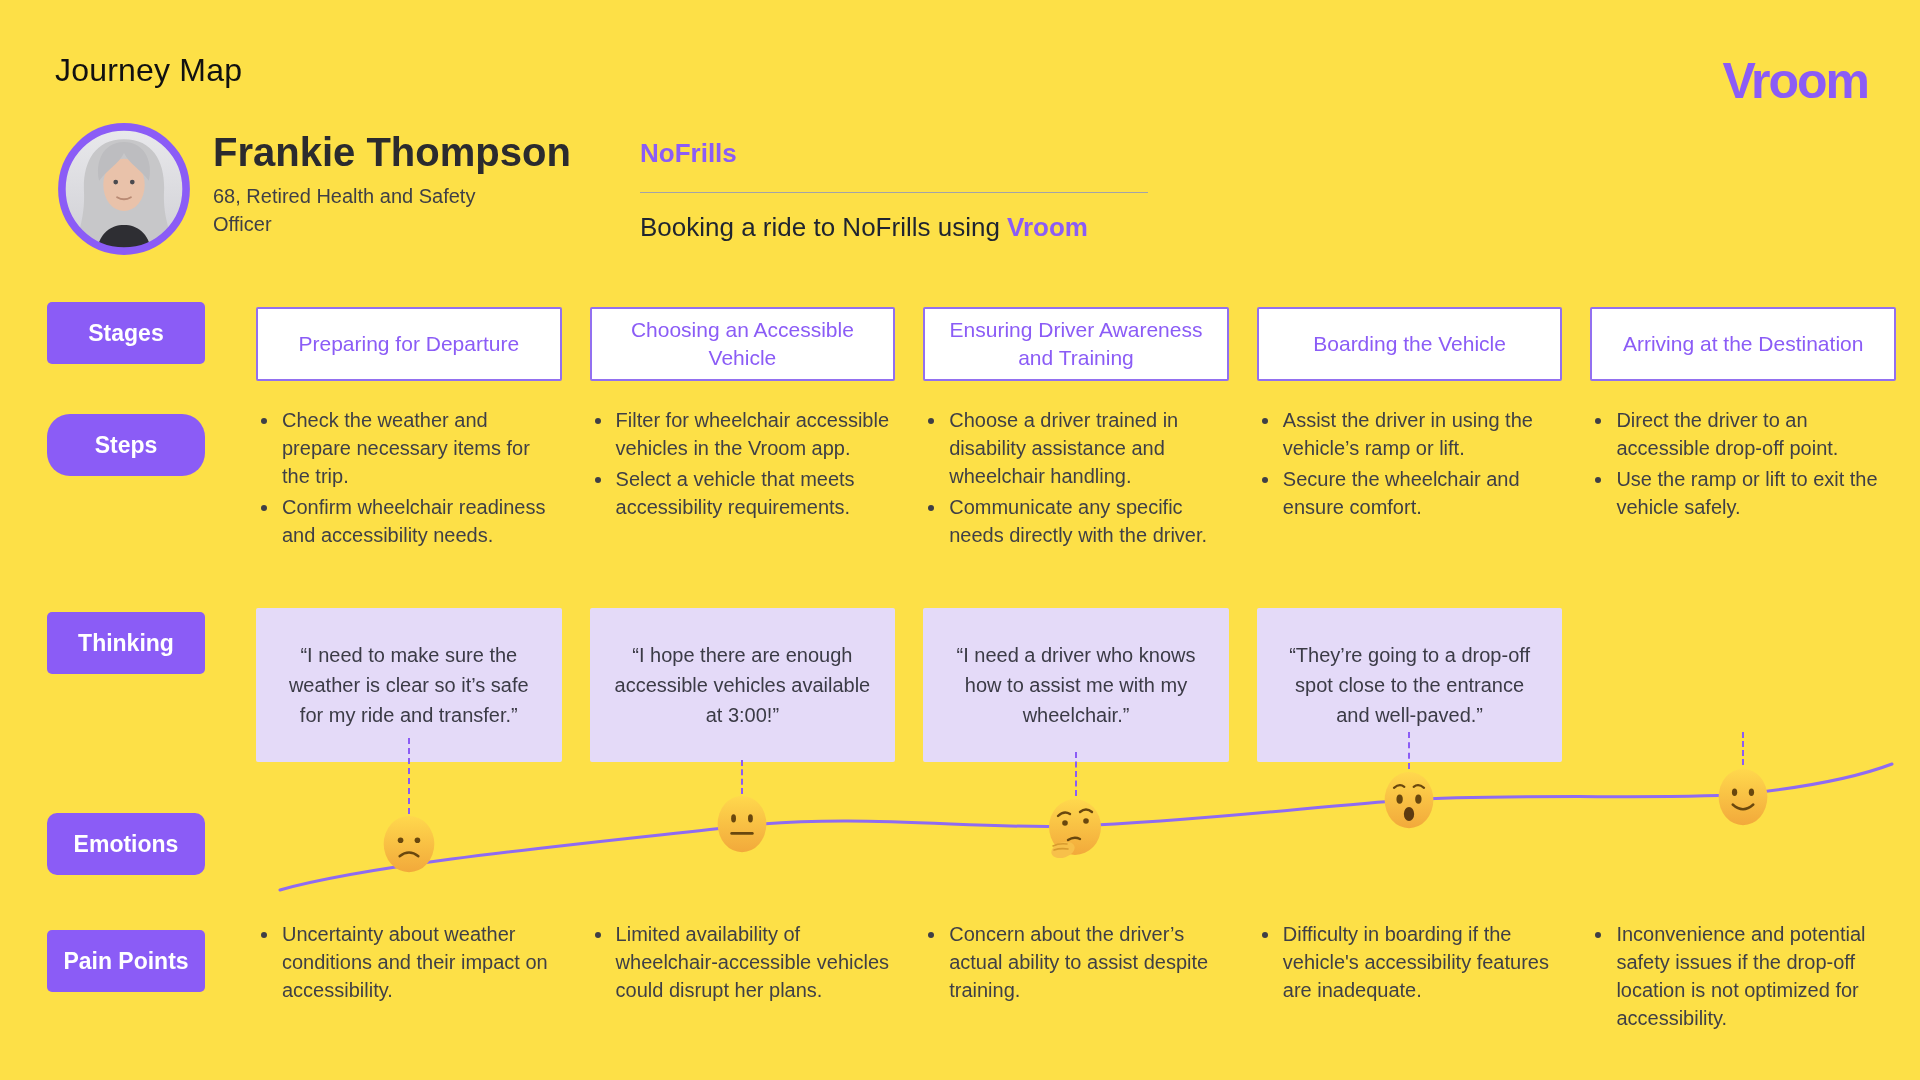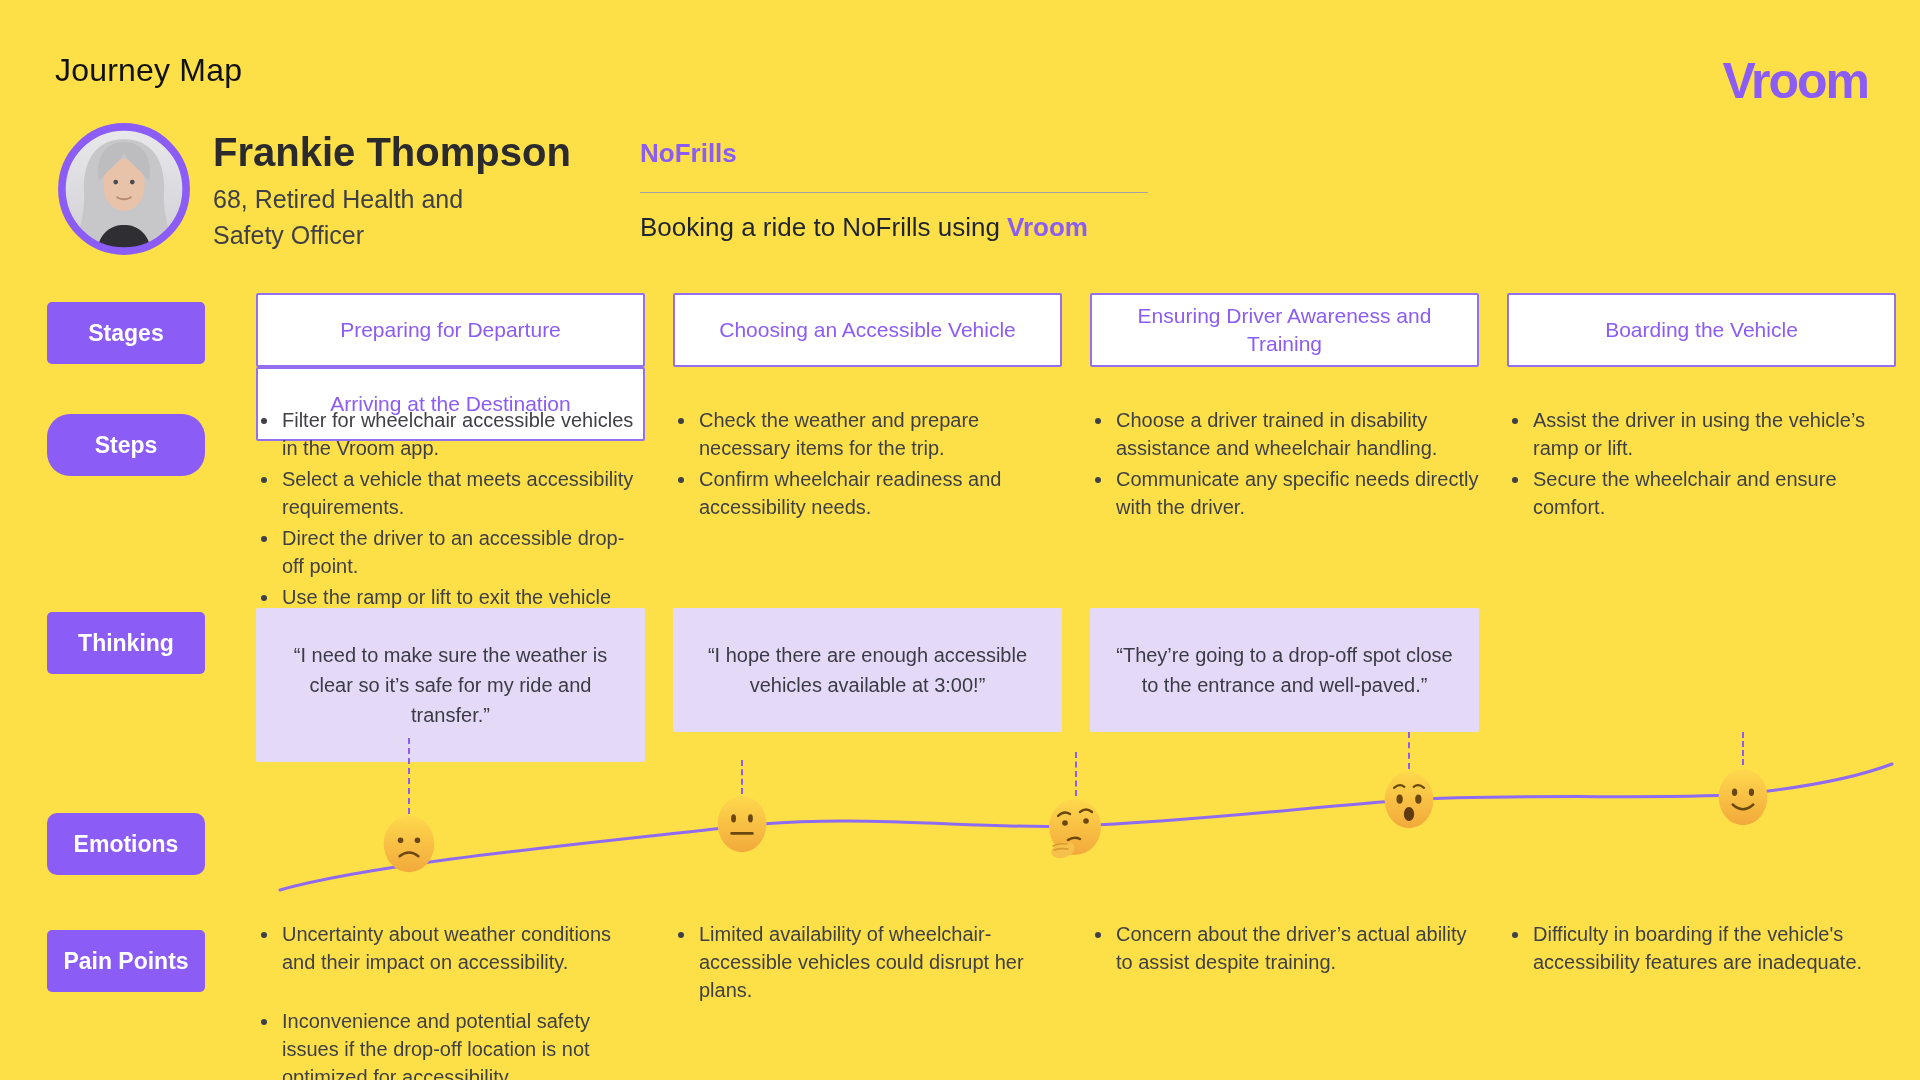--- a/index.html
+++ b/index.html
@@ -4,32 +4,32 @@
 <style>
   html,body{margin:0;padding:0;background:#ffffff;}
   body{font-family:"Liberation Sans","DejaVu Sans",sans-serif;color:#1f2937;}
   .canvas{position:relative;width:1920px;height:1080px;background:#fde047;overflow:hidden;}
 
   .page-title{position:absolute;left:55px;top:52px;font-size:32px;font-weight:500;color:#111111;letter-spacing:.2px;}
   .logo{position:absolute;right:52px;top:52px;font-size:50px;font-weight:800;color:#8B5CF6;letter-spacing:-2px;}
 
   .avatar{position:absolute;left:55px;top:120px;width:138px;height:138px;}
   .persona-name{position:absolute;left:213px;top:130px;font-size:40px;font-weight:700;color:#2b2b2e;}
-  .persona-desc{position:absolute;left:213px;top:182px;width:290px;font-size:25px;line-height:1.42;color:#3f3f46;}
+  .persona-desc{position:absolute;left:213px;top:182px;width:290px;font-size:20px;line-height:1.42;color:#3f3f46;}
 
   .scenario-label{position:absolute;left:640px;top:138px;font-size:26px;font-weight:700;color:#8B5CF6;}
   .scenario-divider{position:absolute;left:640px;top:192px;width:508px;height:1px;background:#a3a3a8;}
   .scenario-text{position:absolute;left:640px;top:212px;font-size:26px;color:#1f2430;}
   .scenario-text .hl{color:#8B5CF6;font-weight:700;}
 
   .row-chip{position:absolute;left:47px;width:158px;height:62px;background:#8B5CF6;border-radius:5px;
             display:flex;align-items:center;justify-content:center;color:#ffffff;font-size:23px;font-weight:700;}
   .chip-stages{top:302px;} .chip-steps{top:414px;border-radius:23px;} .chip-thinking{top:612px;} .chip-emotions{top:813px;border-radius:10px;} .chip-pain{top:930px;}
 
-  .cols{position:absolute;left:256px;width:1640px;display:grid;grid-template-columns:repeat(4,1fr);column-gap:28px;}
+  .cols{position:absolute;left:256px;width:1640px;display:grid;grid-template-columns:repeat(5,1fr);column-gap:28px;}
   .row-stages{top:293px;height:102px;align-items:center;}
   .row-steps{top:406px;}
   .row-thinking{top:608px;align-items:start;}
   .row-pain{top:920px;}
 
   .stage-box{border:2px solid #9270f0;border-radius:2px;background:#ffffff;color:#8B5CF6;
              min-height:58px;display:flex;align-items:center;justify-content:center;text-align:center;
              font-size:21px;line-height:1.35;padding:6px 12px;}
 
   ul.bullets{margin:0;padding:0 0 0 24px;font-size:20px;line-height:1.4;color:#3f3f46;}
@@ -91,44 +91,45 @@
   <div class="cols row-stages">
     <div class="stage-box">Preparing for Departure</div>
     <div class="stage-box">Choosing an Accessible Vehicle</div>
     <div class="stage-box">Ensuring Driver Awareness and Training</div>
     <div class="stage-box">Boarding the Vehicle</div>
     <div class="stage-box">Arriving at the Destination</div>
   </div>
 
   <div class="cols row-steps">
     <ul class="bullets">
+      <li>Check the weather and prepare necessary items for the trip.</li>
+      <li>Confirm wheelchair readiness and accessibility needs.</li>
+    </ul>
+    <ul class="bullets">
       <li>Filter for wheelchair accessible vehicles in the Vroom app.</li>
       <li>Select a vehicle that meets accessibility requirements.</li>
-    </ul>
-    <ul class="bullets">
-      <li>Check the weather and prepare necessary items for the trip.</li>
-      <li>Confirm wheelchair readiness and accessibility needs.</li>
     </ul>
     <ul class="bullets">
       <li>Choose a driver trained in disability assistance and wheelchair handling.</li>
       <li>Communicate any specific needs directly with the driver.</li>
     </ul>
     <ul class="bullets">
       <li>Assist the driver in using the vehicle’s ramp or lift.</li>
       <li>Secure the wheelchair and ensure comfort.</li>
     </ul>
     <ul class="bullets">
       <li>Direct the driver to an accessible drop-off point.</li>
       <li>Use the ramp or lift to exit the vehicle safely.</li>
     </ul>
   </div>
 
   <div class="cols row-thinking">
     <div class="think-box">“I need to make sure the weather is clear so it’s safe for my ride and transfer.”</div>
     <div class="think-box">“I hope there are enough accessible vehicles available at 3:00!”</div>
+    <div class="think-box">“I need a driver who knows how to assist me with my wheelchair.”</div>
     <div class="think-box">“They’re going to a drop-off spot close to the entrance and well-paved.”</div>
   </div>
 
   <div class="connector" style="left:408px;top:738px;height:76px;"></div>
   <div class="connector" style="left:741px;top:760px;height:34px;"></div>
   <div class="connector" style="left:1075px;top:752px;height:44px;"></div>
   <div class="connector" style="left:1408px;top:732px;height:37px;"></div>
   <div class="connector" style="left:1742px;top:732px;height:33px;"></div>
 
   <div class="emotion-layer">

